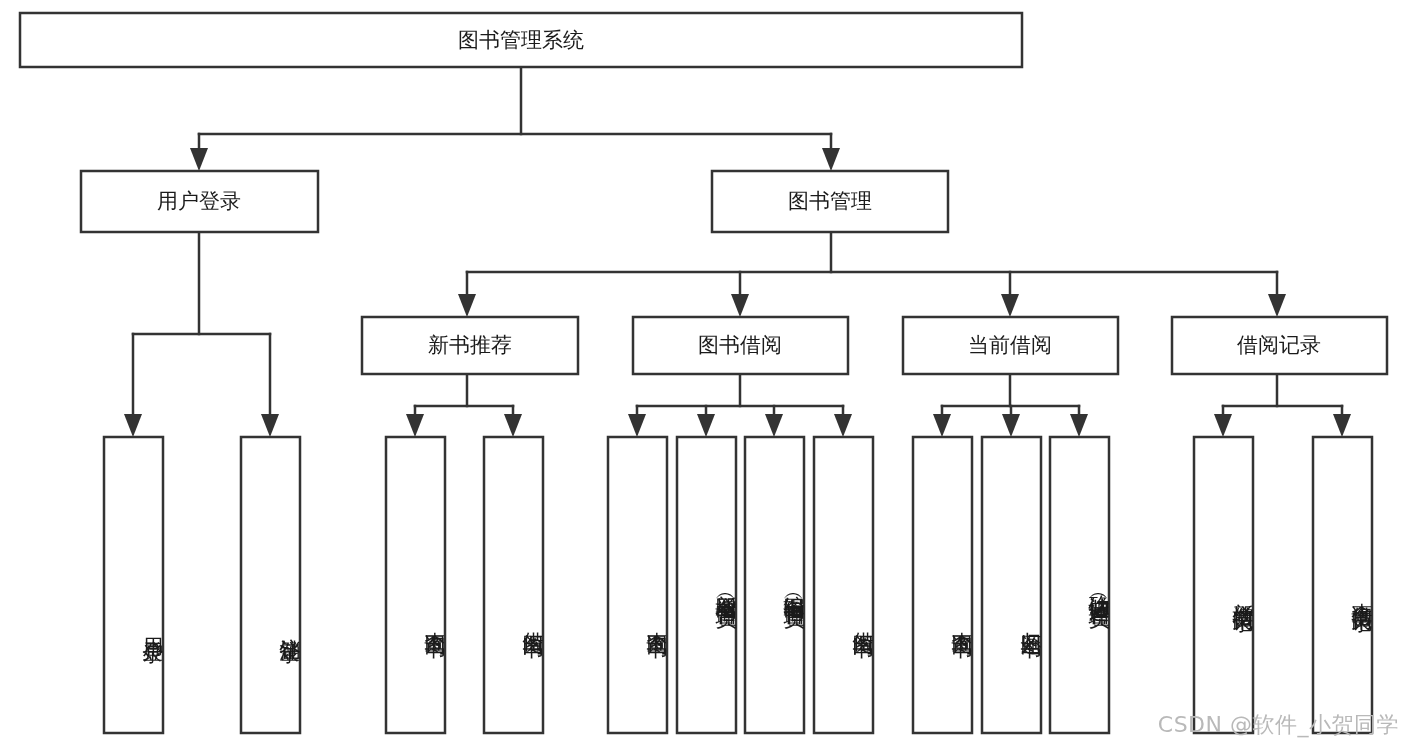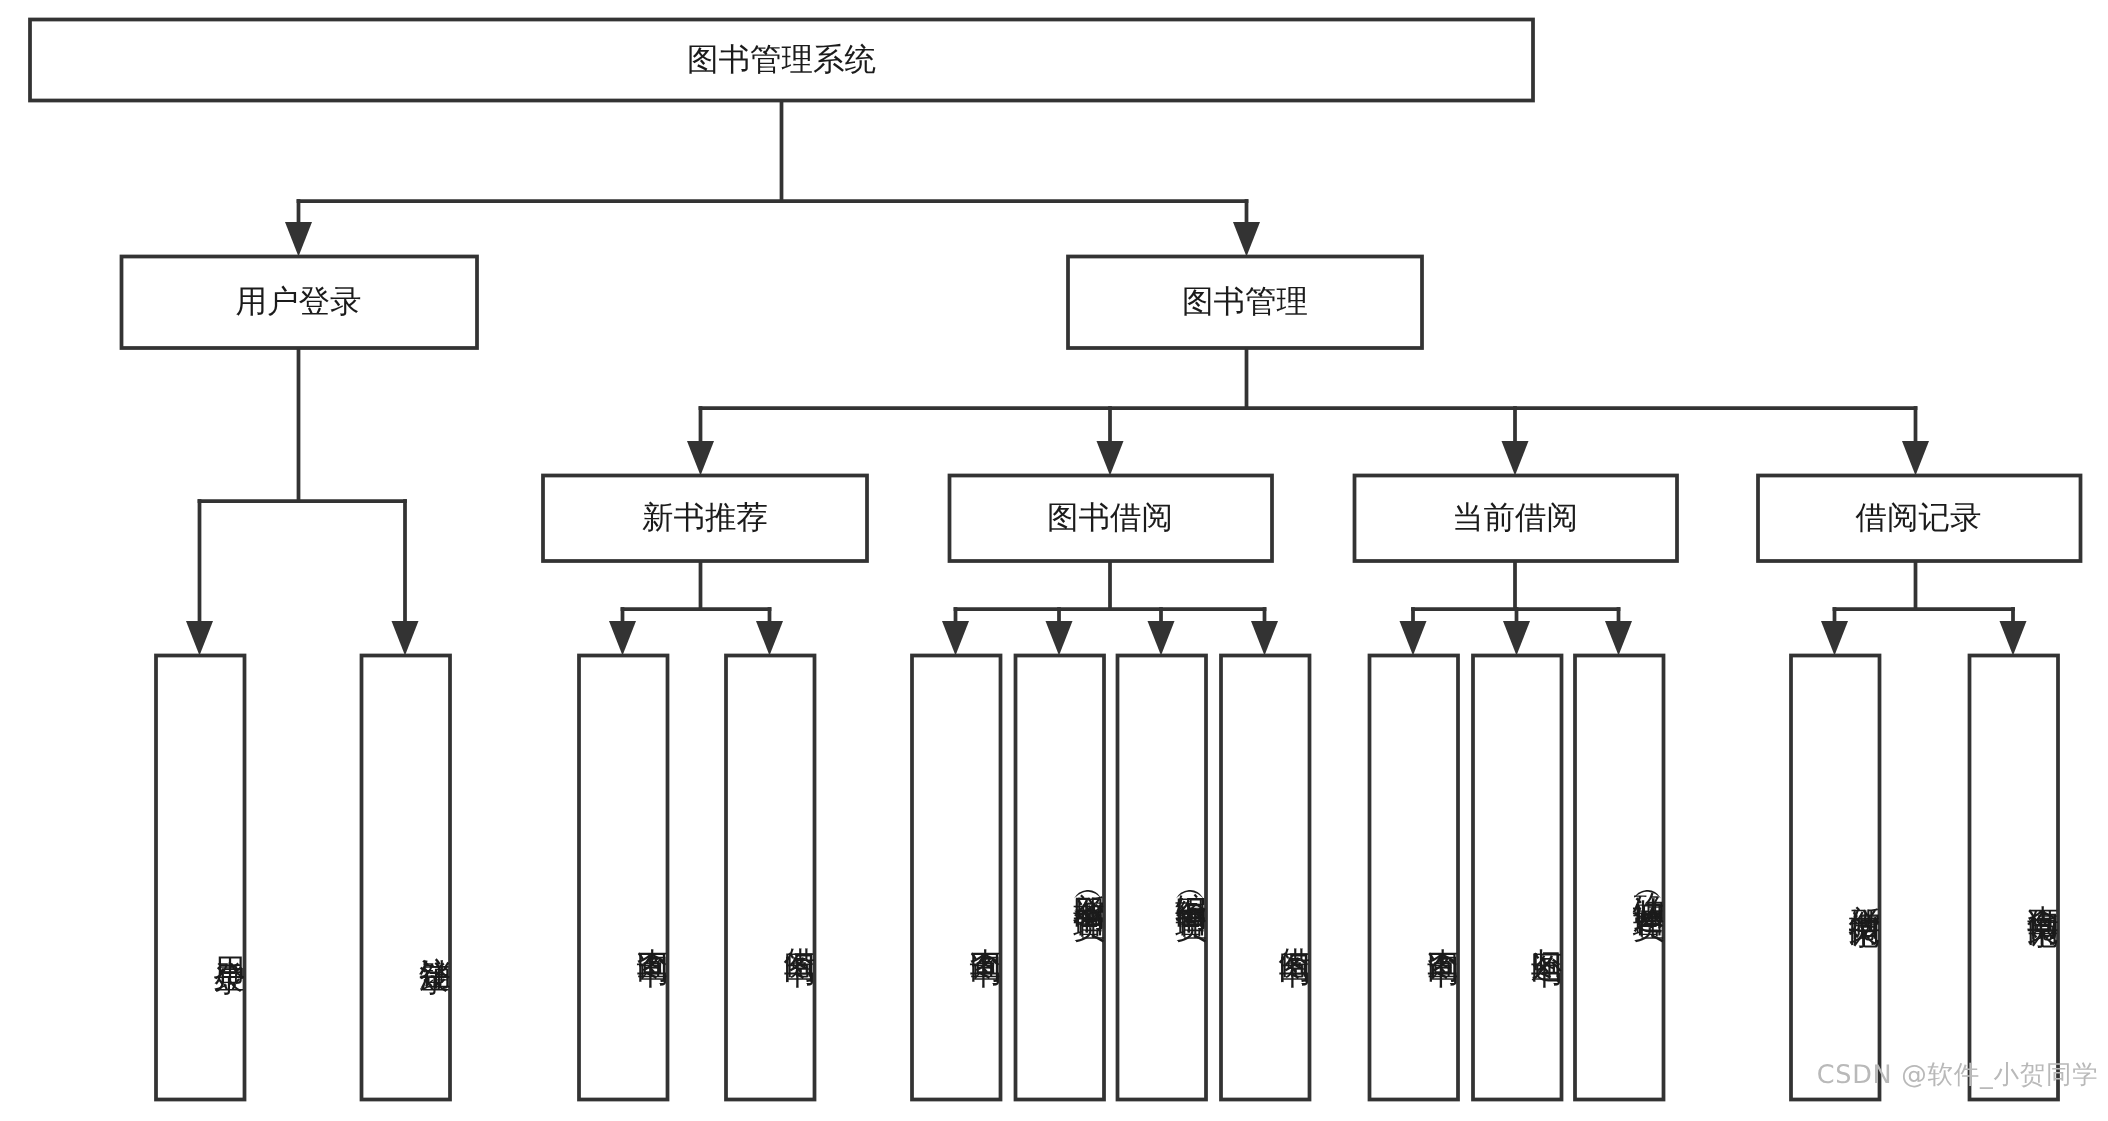--- a/index.html
+++ b/index.html
@@ -59,23 +59,23 @@
     line-height: 1;
     display: flex;
     align-items: flex-start;
     justify-content: center;
     white-space: nowrap;
     pointer-events: none;
   }
   .watermark {
     position: absolute;
     right: 6px;
-    bottom: 19px;
-    font-family: "DejaVu Sans", "Liberation Sans", sans-serif;
-    font-size: 17px;
+    bottom: 7px;
+    font-family: "DejaVu Sans", "Liberation Sans", sans-serif;
+    font-size: 22px;
     color: #b9b9b9;
     letter-spacing: 0.5px;
     white-space: nowrap;
   }
 </style>
 </head>
 <body>
 
 <div id="diagram-root">
 

